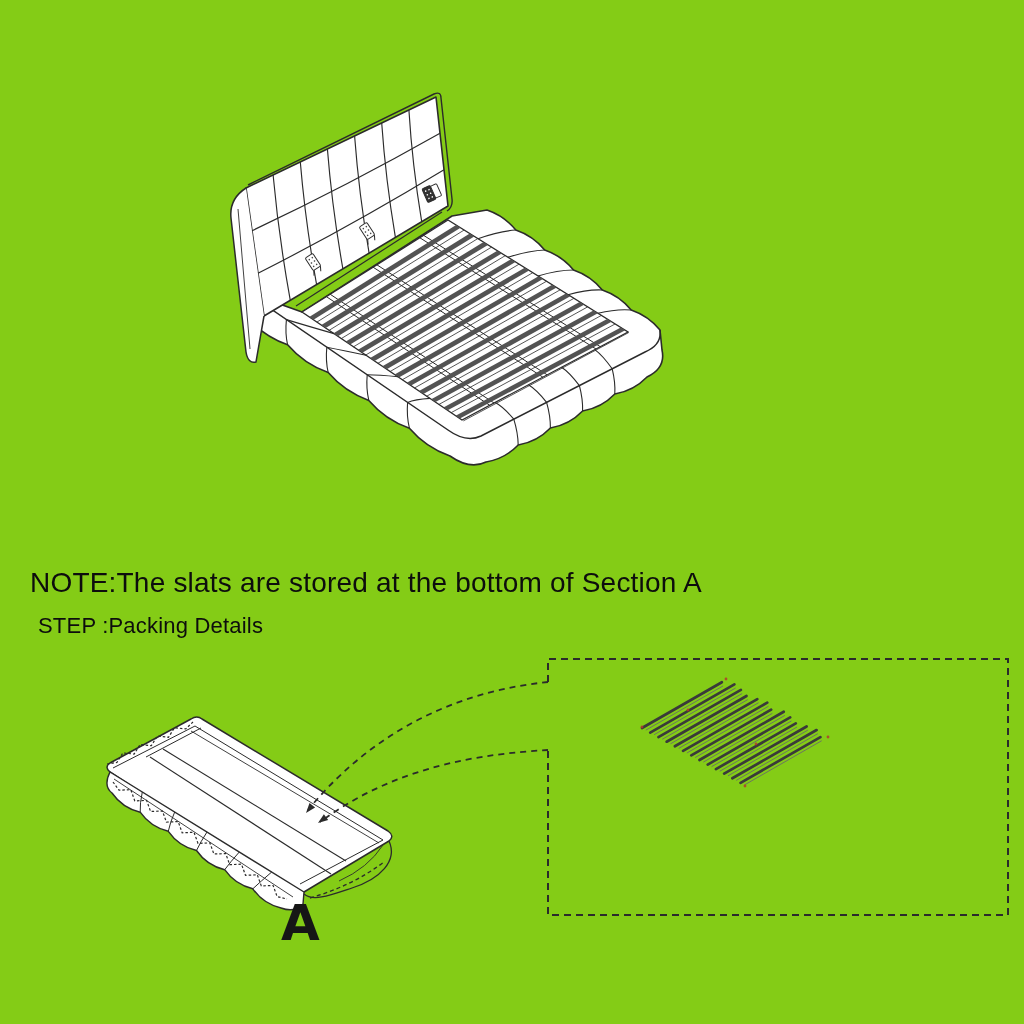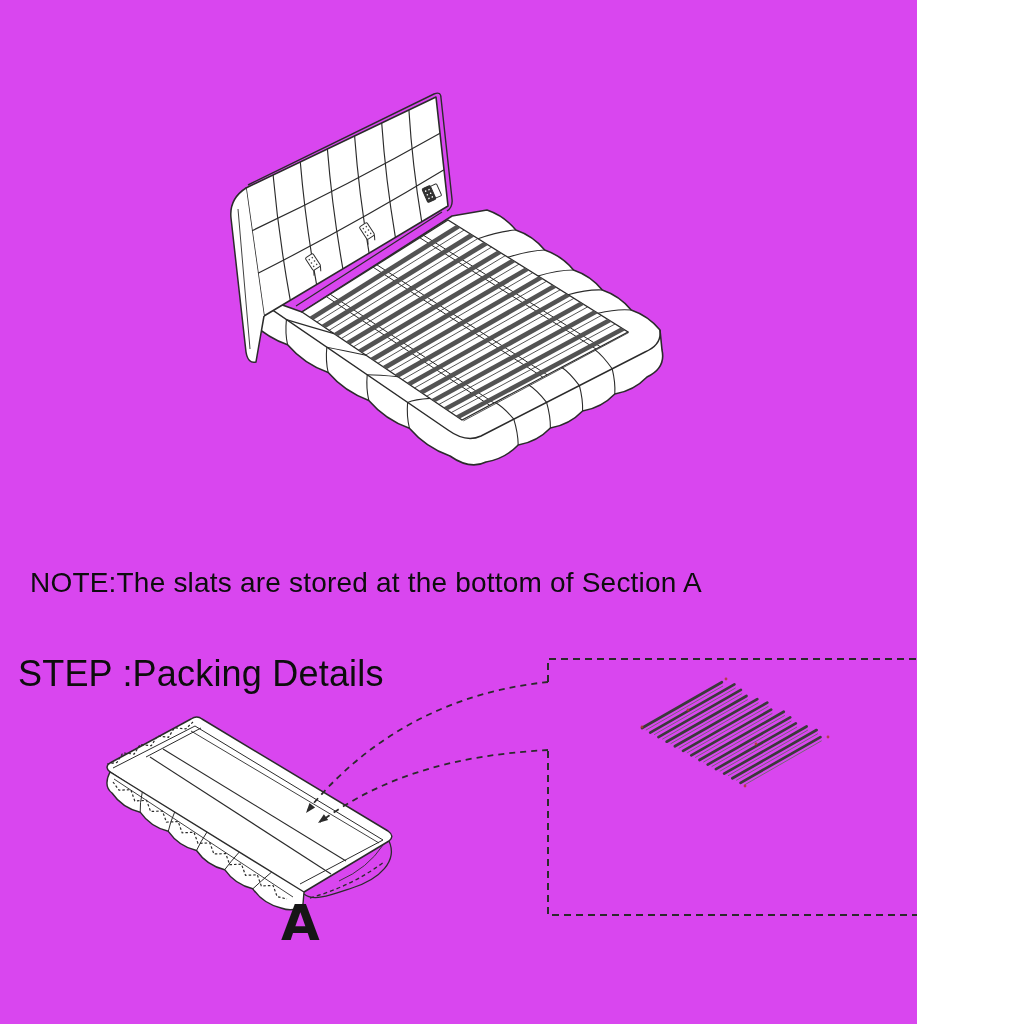--- a/index.html
+++ b/index.html
@@ -1,20 +1,20 @@
 <!DOCTYPE html>
 <html><head>
 <meta charset="utf-8">
 <style>
   html,body{margin:0;padding:0;background:#fff;}
-  .canvas{position:relative;width:917px;height:1024px;background:#d946ef;overflow:hidden;
+  .canvas{position:relative;width:1024px;height:1024px;background:#84cc16;overflow:hidden;
           font-family:"Liberation Sans",sans-serif;color:#111;}
   #art{position:absolute;left:0;top:0;width:1024px;height:1024px;}
   .note-line{position:absolute;left:30px;top:567px;font-size:28px;letter-spacing:.2px;color:#0d0d0d;white-space:nowrap;}
-  .step-line{position:absolute;left:18px;top:613px;font-size:36px;letter-spacing:.2px;color:#0d0d0d;white-space:nowrap;margin-top:40px;}
+  .step-line{position:absolute;left:38px;top:613px;font-size:22px;letter-spacing:.2px;color:#0d0d0d;white-space:nowrap;}
   .fslats-label{position:absolute;left:600px;top:784px;width:365px;text-align:center;
       font-family:"DejaVu Sans Mono",monospace;font-weight:700;font-size:38px;
       word-spacing:14px;letter-spacing:1px;color:#161616;white-space:nowrap;}
   .a-label{position:absolute;left:281px;top:894px;font-family:"DejaVu Sans",sans-serif;
       font-weight:bold;font-size:50px;color:#161616;}
 </style>
 </head>
 <body>
 
 <div class="canvas">

